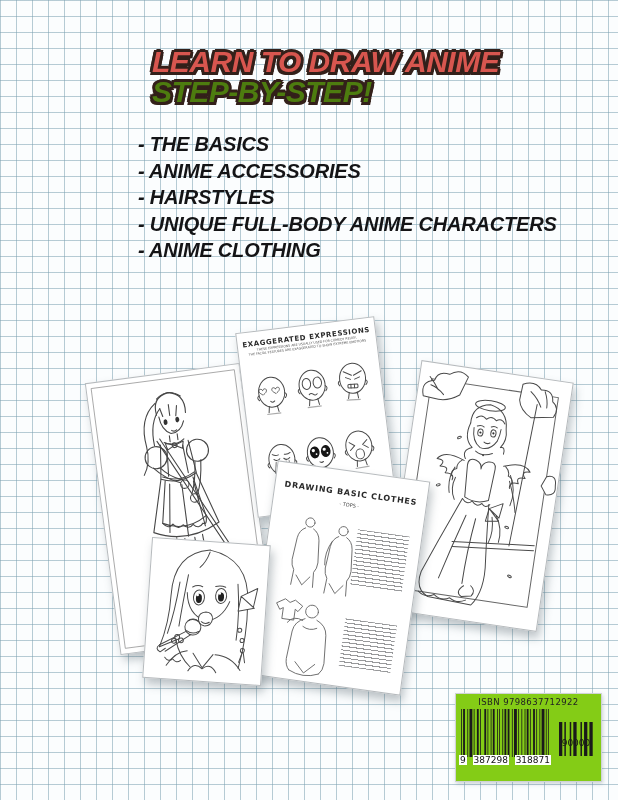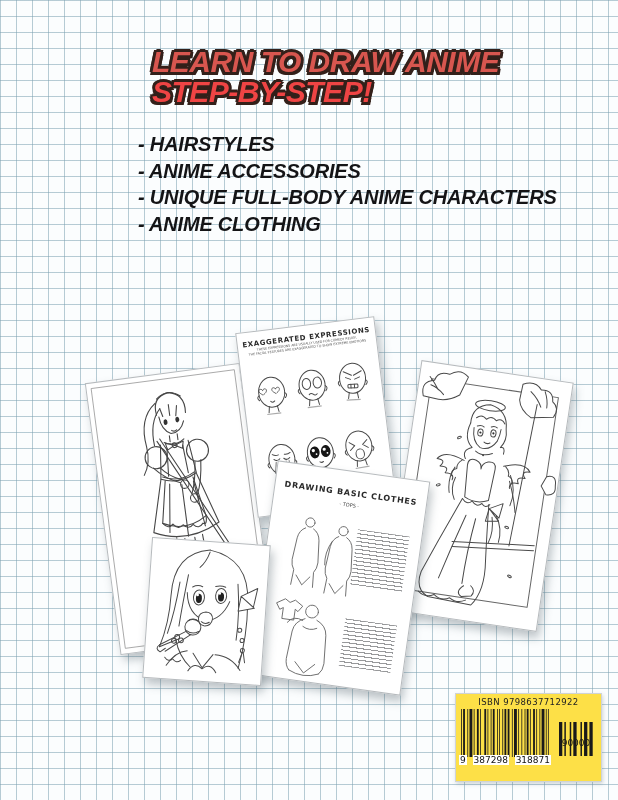--- a/index.html
+++ b/index.html
@@ -9,21 +9,21 @@
     background-color:#fbfdfe;
     background-image:
       linear-gradient(to right, rgba(125,162,177,.55) 1px, transparent 1px),
       linear-gradient(to bottom, rgba(125,162,177,.55) 1px, transparent 1px);
     background-size:16px 16px;
   }
   
   .headline{position:absolute;left:152px;top:47px;font-weight:bold;font-style:italic;
     font-size:30px;line-height:30px;letter-spacing:-0.5px;white-space:nowrap;}
   .hl1{color:#d8564f;}
-  .hl2{color:#ef4444;}
+  .hl2{color:#4d7c0f;}
   .outlined{
     text-shadow:
       -2.5px -2.5px 0 #33201a, 2.5px -2.5px 0 #33201a,
       -2.5px 2.5px 0 #33201a, 2.5px 2.5px 0 #33201a,
       -3px 0 0 #33201a, 3px 0 0 #33201a, 0 -3px 0 #33201a, 0 3px 0 #33201a;
   }
   
   .topics{position:absolute;left:138px;top:131px;list-style:none;margin:0;padding:0;
     font-weight:bold;font-style:italic;font-size:20px;line-height:26.5px;
     color:#141416;letter-spacing:-0.2px;white-space:nowrap;}
@@ -41,40 +41,41 @@
   #page-expressions .pg-title{top:8px;font-size:7px;letter-spacing:.6px;}
   #page-expressions .pg-sub{position:absolute;top:17px;width:100%;text-align:center;
     font-size:3.2px;line-height:3.8px;color:#555;font-family:"DejaVu Sans",sans-serif;}
   #page-clothes .pg-title{top:17px;font-size:8px;letter-spacing:.8px;}
   #page-clothes .pg-sub{position:absolute;top:30px;width:100%;text-align:center;
     font-size:5px;color:#444;font-family:"DejaVu Sans",sans-serif;}
   .microtext{position:absolute;
     background:repeating-linear-gradient(to bottom,#97989a 0,#97989a 1.1px,transparent 1.1px,transparent 3.9px);}
   
   .barcode-box{position:absolute;left:455px;top:693px;width:145px;height:87px;
-    background:#fde047;border:1px solid #cfd3d5;box-shadow:1px 2px 4px rgba(80,95,105,.25);z-index:5;}
+    background:#84cc16;border:1px solid #cfd3d5;box-shadow:1px 2px 4px rgba(80,95,105,.25);z-index:5;}
   .isbn-label{position:absolute;top:3px;width:100%;text-align:center;
     font-family:"DejaVu Sans",sans-serif;font-size:8.5px;letter-spacing:.4px;color:#222;}
   .digits-row{position:absolute;left:3px;top:61px;width:92px;display:flex;
     justify-content:space-between;font-family:"DejaVu Sans",sans-serif;font-size:9px;color:#111;}
   .digits-row span{background:#fff;padding:0 1px;}
   .addon-label{position:absolute;left:100px;top:16px;width:40px;text-align:center;
     font-family:"DejaVu Sans",sans-serif;font-size:9px;color:#111;margin-top:28px;}
 </style>
 </head>
 <body>
 
 <div class="headline">
   <div class="hl1 outlined">LEARN TO DRAW ANIME</div>
   <div class="hl2 outlined">STEP-BY-STEP!</div>
 </div>
 
 <ul class="topics">
+  <li>- THE BASICS</li>
+  <li>- ANIME ACCESSORIES</li>
   <li>- HAIRSTYLES</li>
-  <li>- ANIME ACCESSORIES</li>
   <li>- UNIQUE FULL-BODY ANIME CHARACTERS</li>
   <li>- ANIME CLOTHING</li>
 </ul>
 
 <div class="page" id="page-maid">
   <svg width="154" height="272" viewBox="0 0 154 272">
     <g stroke="#474747" fill="none" stroke-width="1.1" stroke-linecap="round" stroke-linejoin="round">
       <rect x="5" y="5" width="144" height="262" stroke="#9a9a9a" stroke-width="0.8"></rect>
 
       <path d="M66 40 Q63 22 80 19 Q97 22 95 41"></path>

